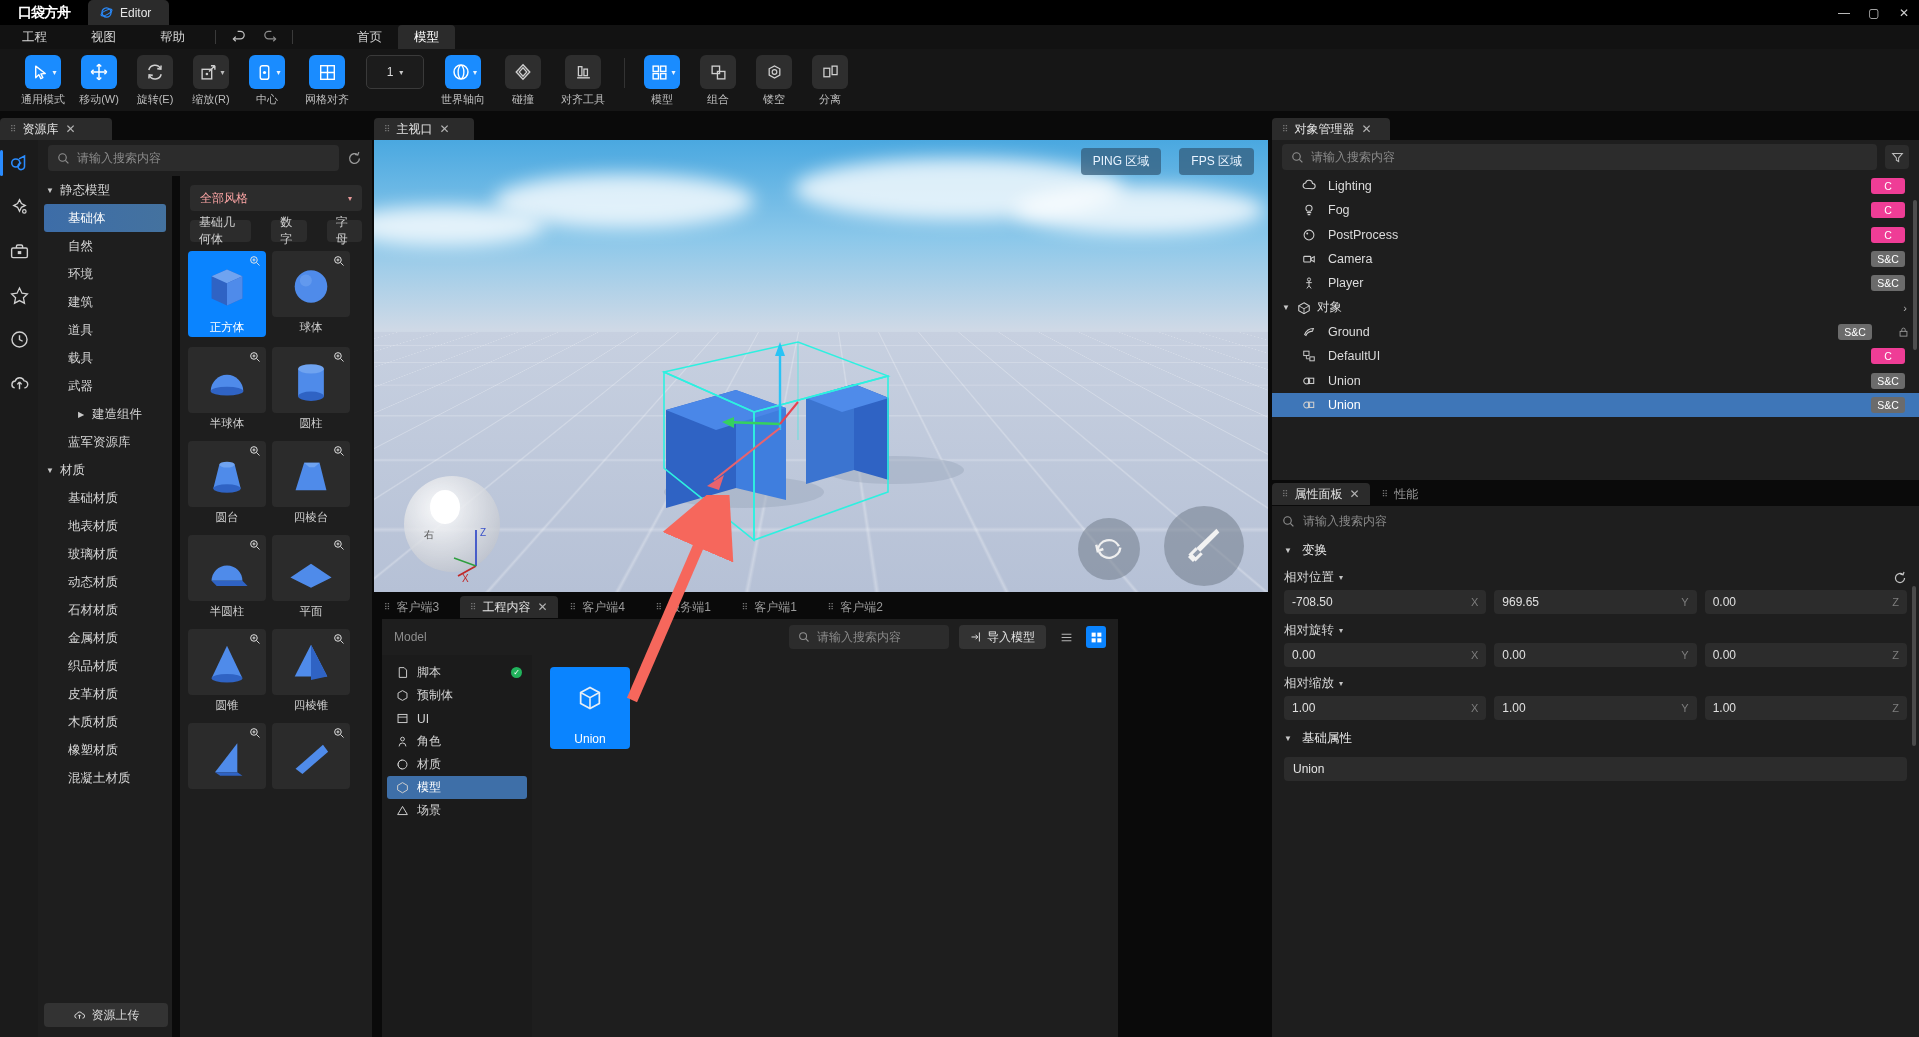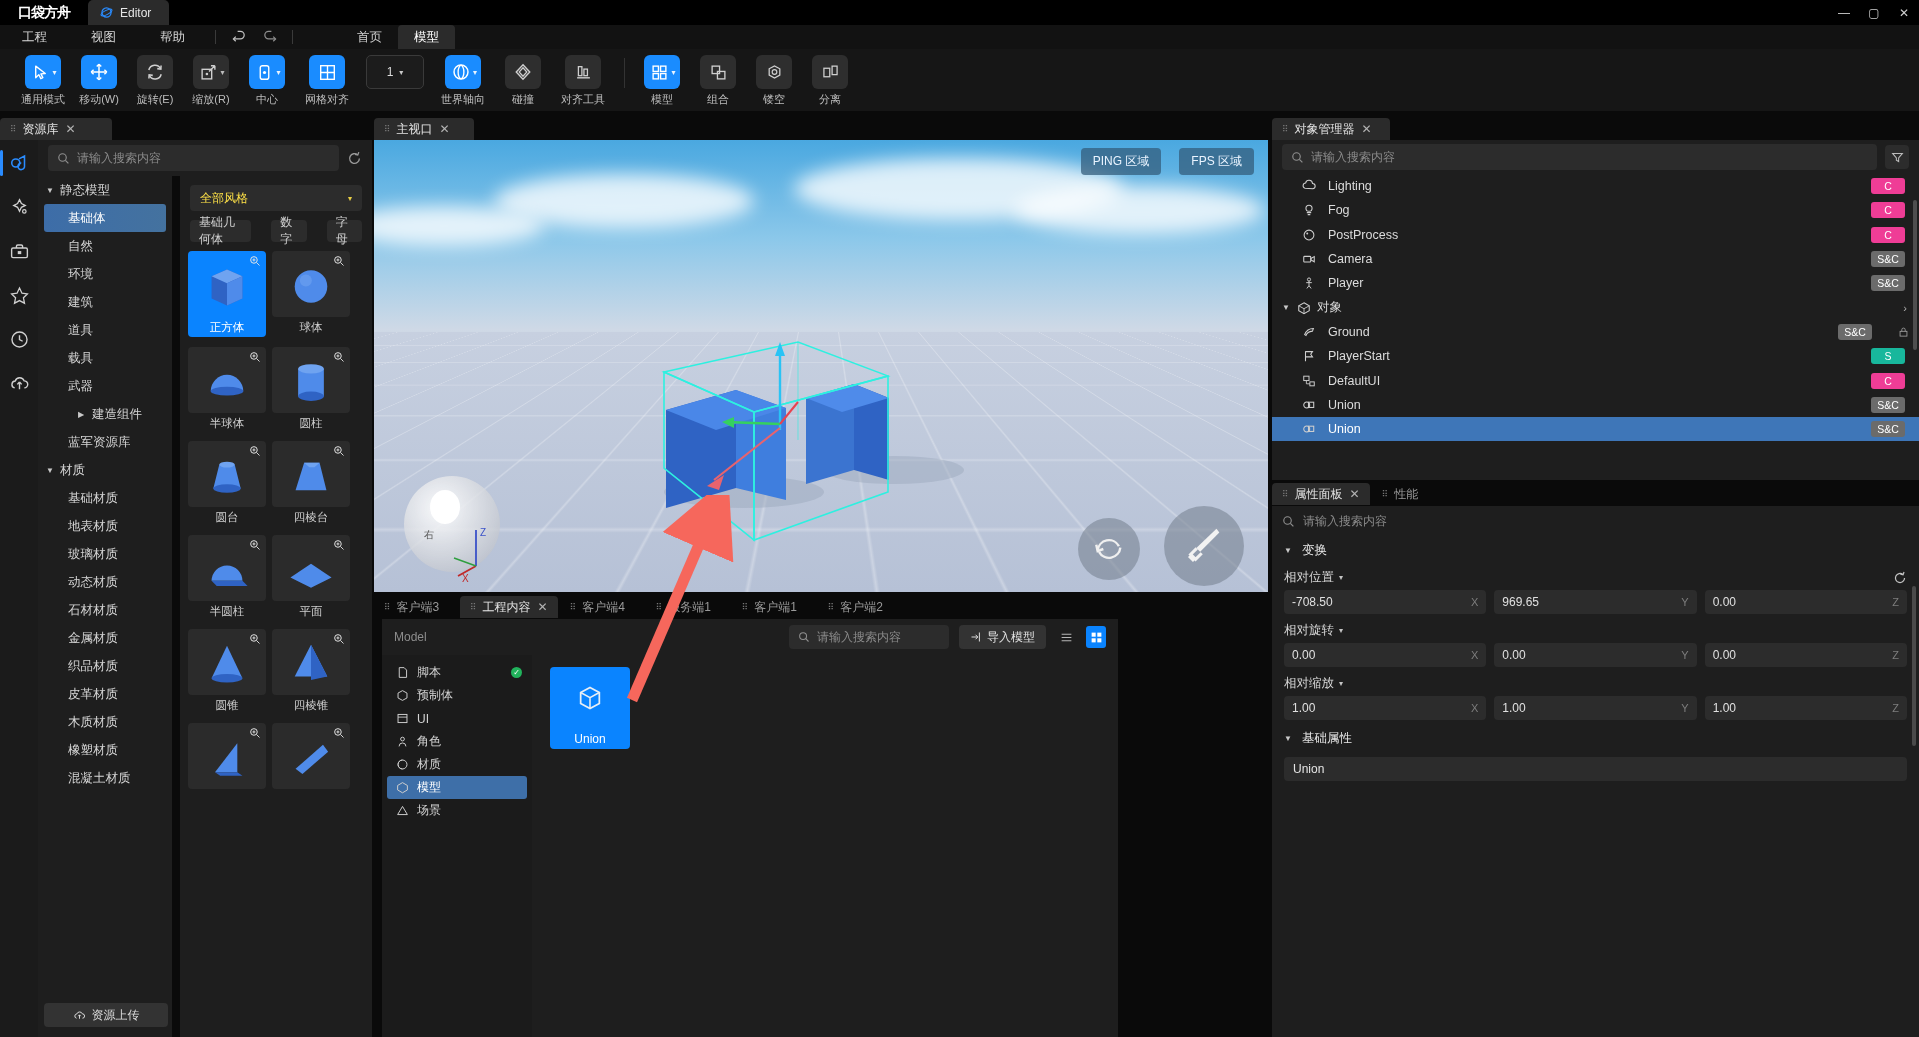--- a/index.html
+++ b/index.html
@@ -105,21 +105,21 @@
   .upload-btn {
     position:absolute; bottom:10px; left:44px; width:124px; height: 24px; background:#333;
     border-radius:4px; display:flex;align-items:center;justify-content:center;gap:6px;
     font-size:12px; color:#dcdcdc;
   }
 
   
   .asset-col { position:absolute; top:176px; left:180px; width:192px; bottom:0; background:#1e1e1e; }
   .style-select {
     margin: 9px 10px 0 10px; height: 26px; background:#2c2c2c; border-radius:4px;
-    display:flex; align-items:center; justify-content:space-between; padding: 8px 10px; font-size:12px; color:#fde047;
+    display:flex; align-items:center; justify-content:space-between; padding: 8px 10px; font-size:12px; color:#fca5a5;
   }
   .chips { display:flex; gap:20px; margin: 9px 10px 0 10px; }
   .chip { height: 22px; padding: 0 9px; background:#2c2c2c; border-radius:4px; font-size:12px; color:#d2d2d2;
           display:flex;align-items:center; }
   .grid { margin: 9px 6px 0 8px; display:grid; grid-template-columns: repeat(2, 78px); gap: 10px 6px; }
   .cell { width: 78px; }
   .thumb { width: 78px; height: 66px; background:#2b2b2b; border-radius:4px; position:relative;
            display:flex; align-items:center; justify-content:center; }
   .cell.sel .thumb { background:#0a84ff; }
   .cell.sel { background:#0a84ff; border-radius:4px; padding-bottom:2px;}
@@ -1055,29 +1055,20 @@
           <span class="lock">
             <svg width="11" height="12" viewBox="0 0 16 16">
               <rect x="3" y="7" width="10" height="7" fill="none" stroke="#a3a3a3" stroke-width="1.2"></rect>
               <path d="M5.5 7 V4.8 a2.5 2.5 0 0 1 5 0 V7" fill="none" stroke="#a3a3a3" stroke-width="1.2"></path>
             </svg>
           </span>
         </div>
         <div class="om-row">
           <span class="om-ico">
             <svg width="14" height="14" viewBox="0 0 16 16">
-              <path d="M4 2.5 V14 M4 3 H12 L10 6 L12 9 H4" fill="none" stroke="#cfcfcf" stroke-width="1.2"></path>
-            </svg>
-          </span>
-          <span>PlayerStart</span>
-          <span class="tag s">S</span>
-        </div>
-        <div class="om-row">
-          <span class="om-ico">
-            <svg width="14" height="14" viewBox="0 0 16 16">
               <rect x="2" y="2.5" width="6" height="5" fill="none" stroke="#cfcfcf" stroke-width="1.1"></rect>
               <rect x="9" y="9" width="5" height="4.5" fill="none" stroke="#cfcfcf" stroke-width="1.1"></rect>
               <path d="M5 7.5 V11.2 H9" fill="none" stroke="#cfcfcf" stroke-width="1"></path>
             </svg>
           </span>
           <span>DefaultUI</span>
           <span class="tag c">C</span>
         </div>
         <div class="om-row">
           <span class="om-ico">

